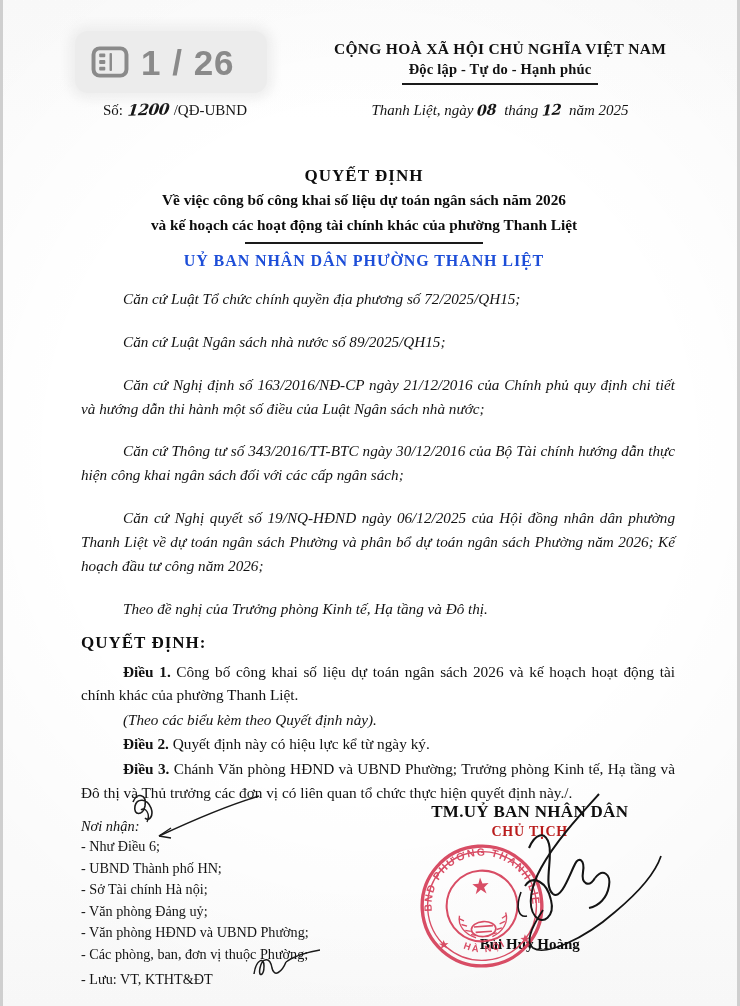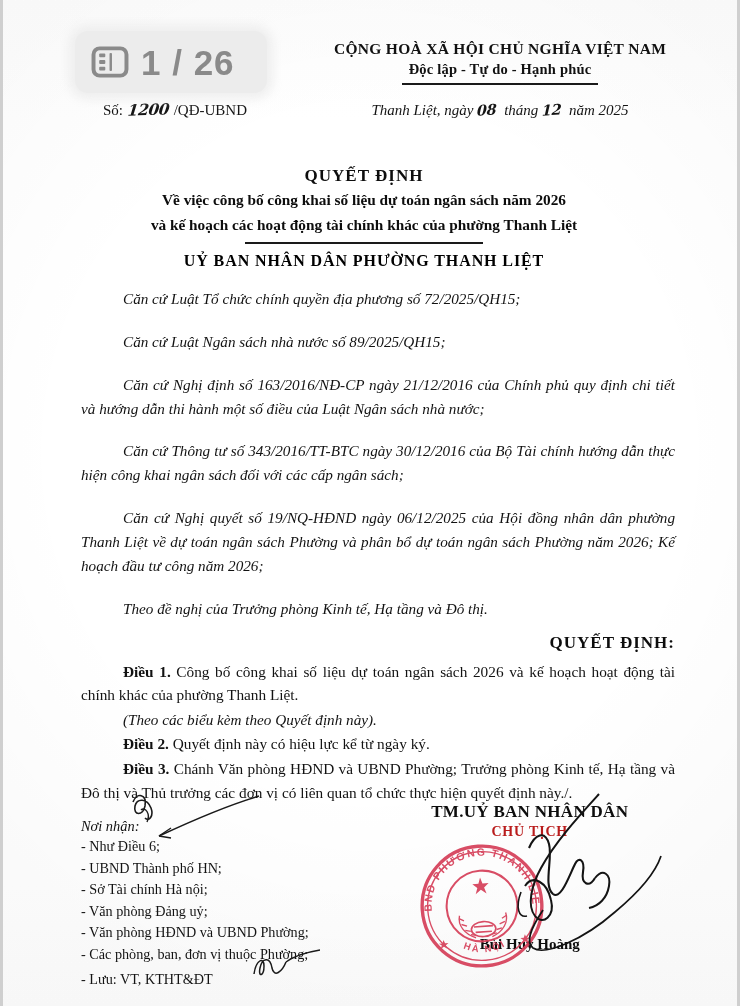--- a/index.html
+++ b/index.html
@@ -130,21 +130,21 @@
     width: 238px;
     height: 2px;
     background: #1a1a1a;
     margin: 6px auto 0 auto;
   }
   .t-ubnd {
     font-weight: bold;
     font-size: 16px;
     letter-spacing: .9px;
     margin-top: 8px;
-    color: #000000;
+    color: #1d4ed8;
   }
 
   
   .body-block {
     position: absolute;
     top: 268px;
     left: 78px;
     right: 62px;
   }
   .can-cu {
@@ -152,21 +152,21 @@
     font-size: 15.2px;
     line-height: 1.57;
     text-align: justify;
     text-indent: 42px;
     color: #121212;
     margin-bottom: 1px;
     -webkit-hyphens: none; hyphens: none; margin-top: 19px;
   }
 
   .quyetdinh-head {
-    text-align: right;
+    text-align: left;
     font-weight: bold;
     font-size: 17px;
     letter-spacing: 1px;
     margin-top: 12px;
     margin-bottom: 7px;
     color: #0d0d0d;
   }
   .dieu {
     font-size: 15.3px;
     line-height: 1.56;

